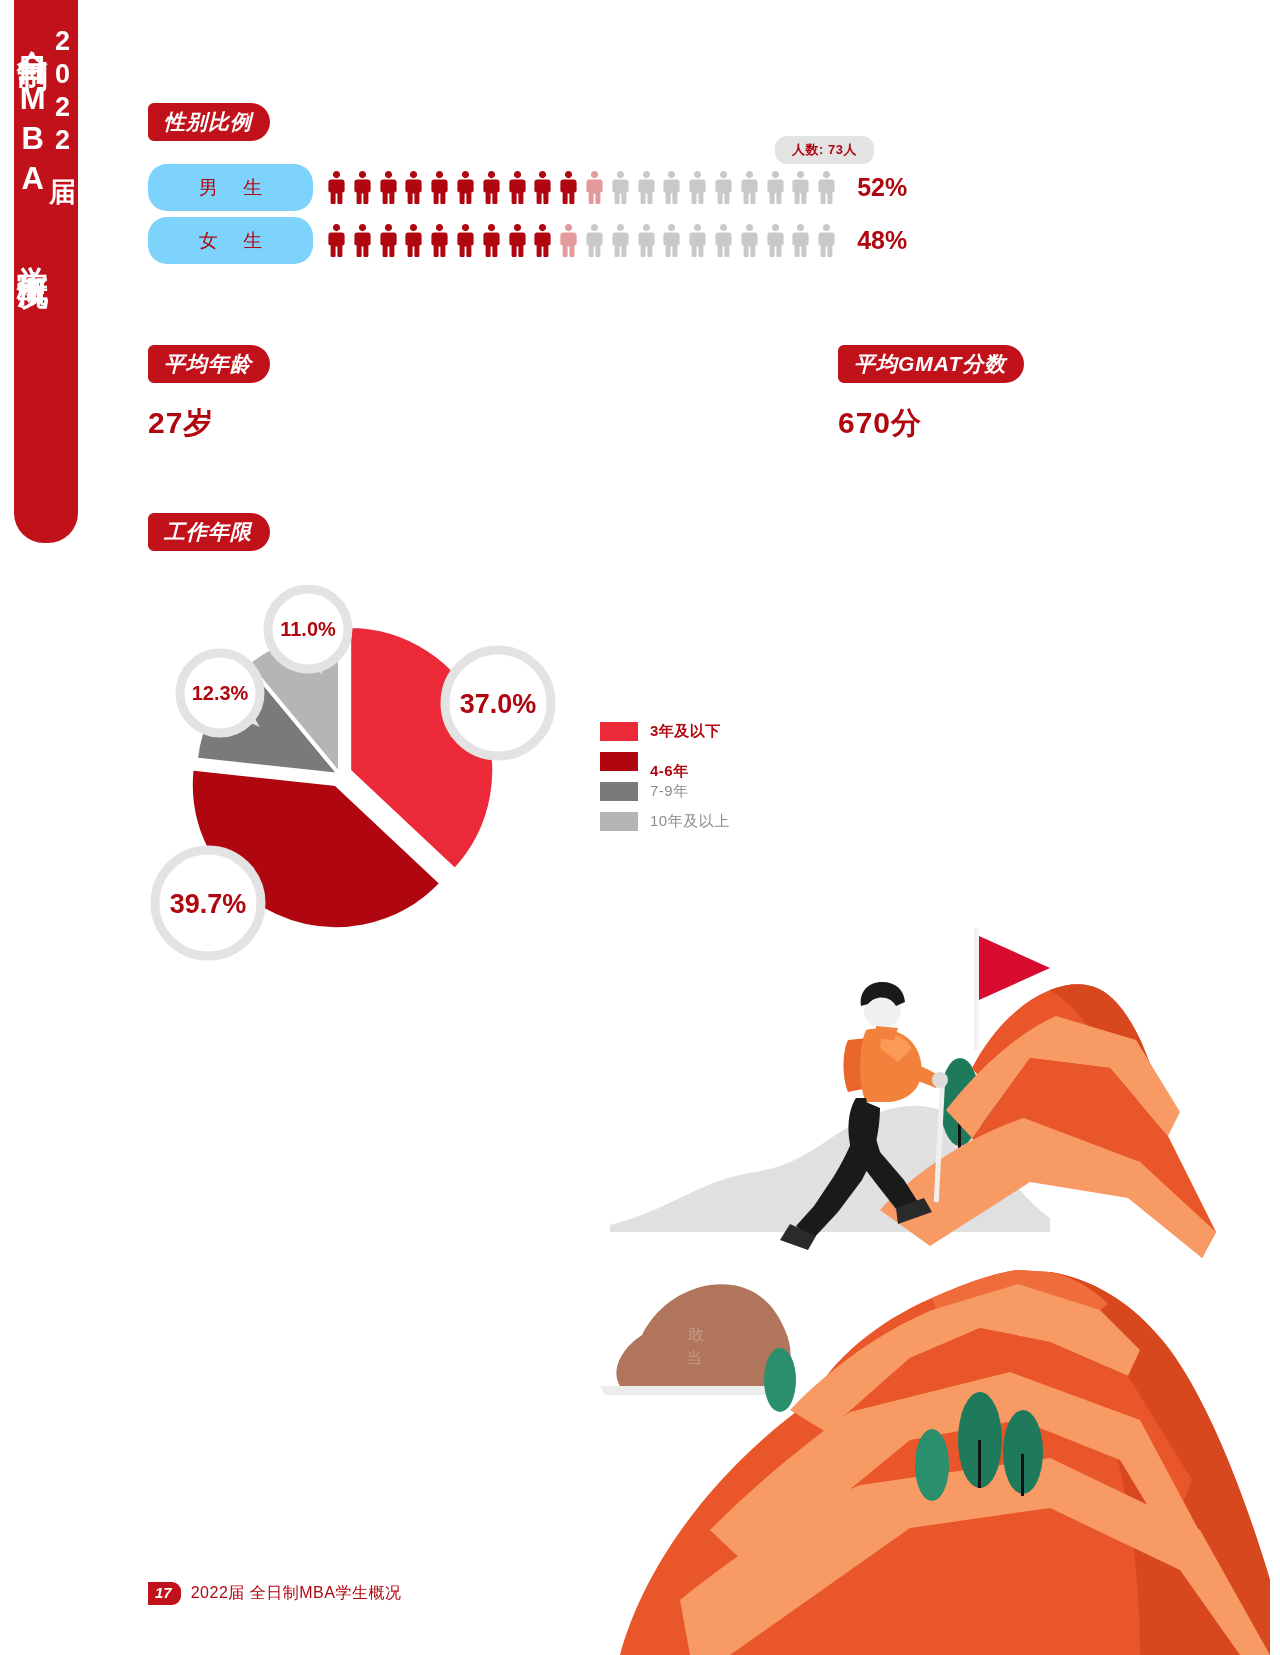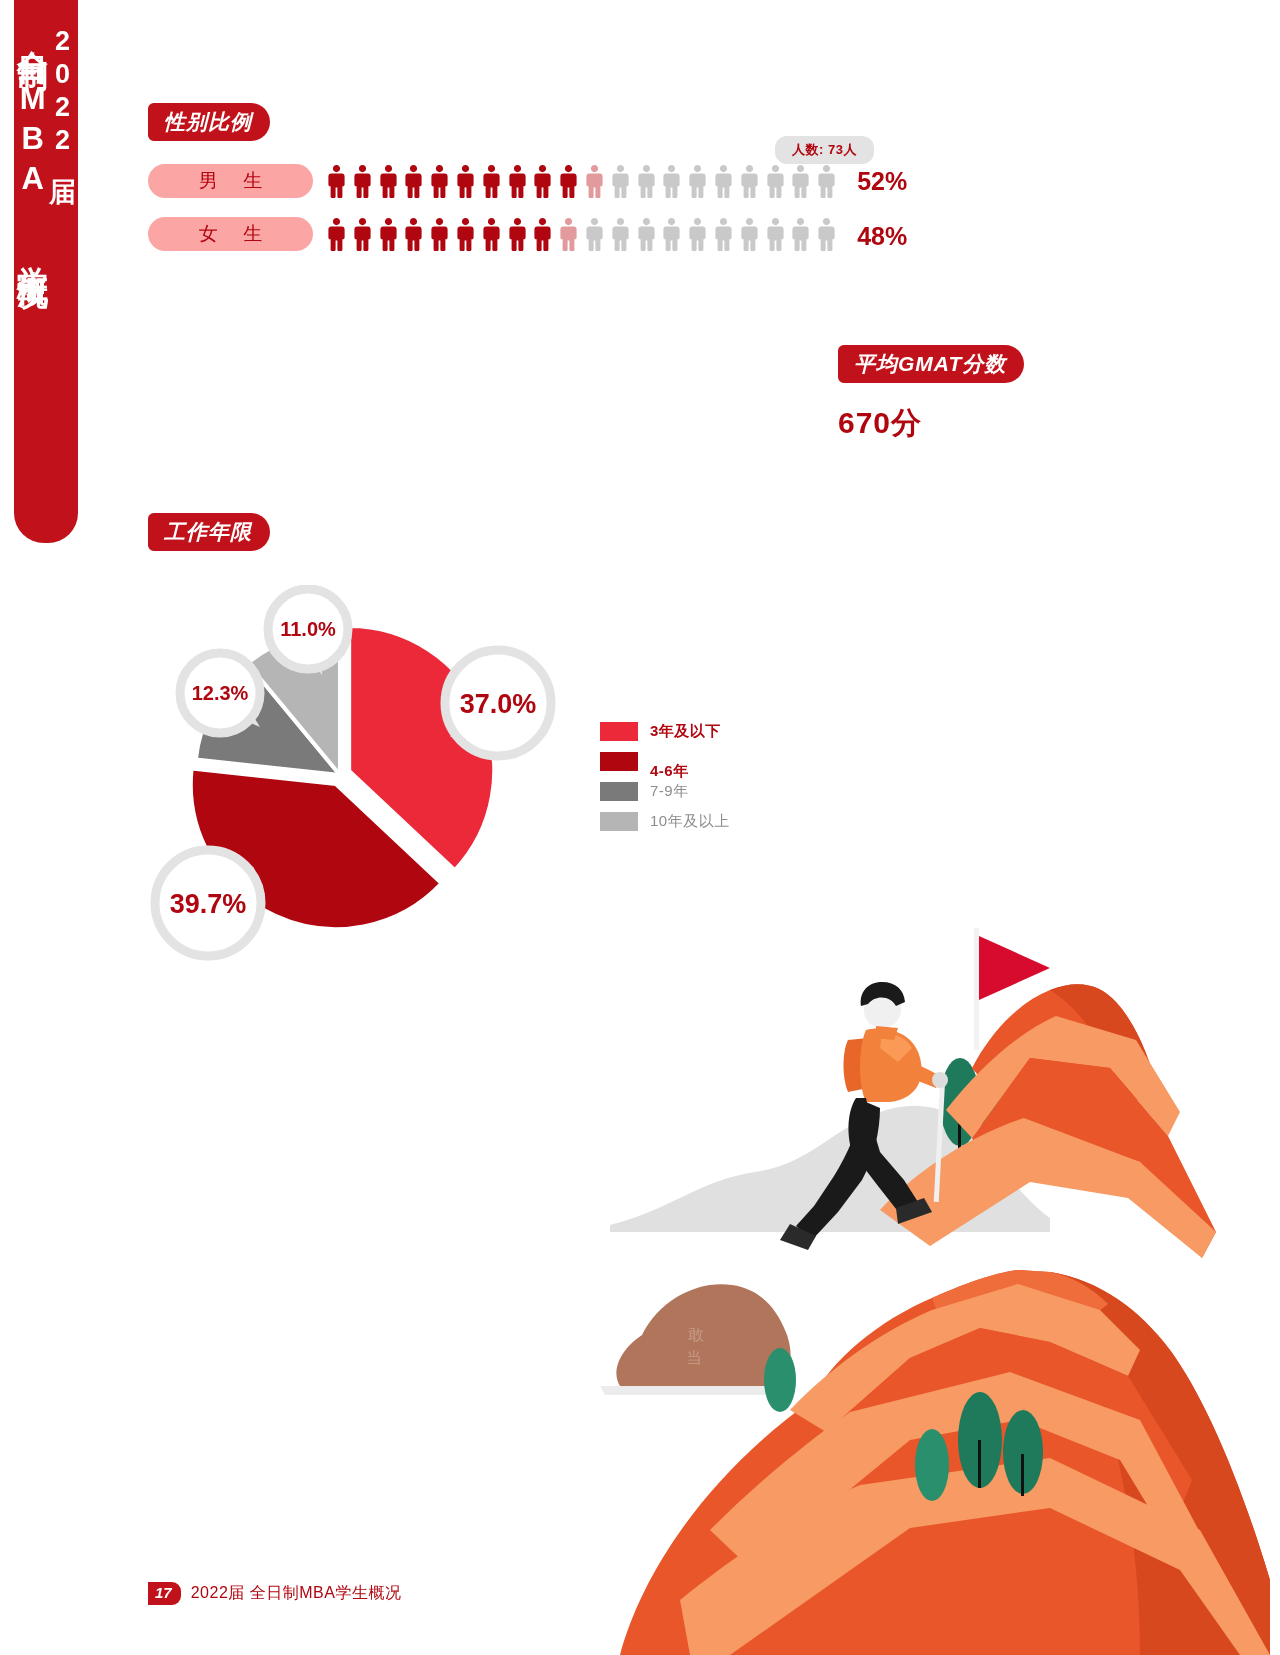--- a/index.html
+++ b/index.html
@@ -40,24 +40,24 @@
   #gender-title{ position:absolute; left:0; top:0; }
 
   #count-badge{
     position:absolute; left:627px; top:33px;
     background:#e3e3e3; color:#b00610; font-weight:bold; font-size:13px;
     border-radius:12px; padding:5px 17px; letter-spacing:.5px;
   }
 
   .gender-row{ position:absolute; left:0; display:flex; align-items:center; }
   #row-male{ top:61px; }
-  #row-female{ top:114px;align-items:flex-end; }
+  #row-female{ top:114px; }
 
   .gender-label{
-    width:165px; height:34px; background:#fca5a5;
+    width:165px; height:47px; background:#7dd3fc;
     border-radius:19px; display:flex; align-items:center; justify-content:center;
     color:#b00610; font-size:19px; letter-spacing:10px; text-indent:10px;
   }
   .people{ display:flex; align-items:center; margin-left:15px; gap:8.8px; }
   .person{ width:17px; height:33px; display:block; }
   .pct{ margin-left:22px; font-size:25px; font-weight:bold; color:#b00610; }
 
   
   #stats{ position:absolute; left:148px; top:345px; width:1000px; height:100px; }
   .stat{ position:absolute; top:0; }
@@ -240,20 +240,24 @@
         </svg>
         <svg viewBox="0 0 17 33" width="17" height="33" class="person">
           <path d="M8.5 0 C6.4 0 4.9 1.6 4.9 3.6 C4.9 5.6 6.4 7.2 8.5 7.2 C10.6 7.2 12.1 5.6 12.1 3.6 C12.1 1.6 10.6 0 8.5 0 Z M3.1 8.6 C1.4 8.6 0.4 9.8 0.4 11.4 L0.4 19.4 C0.4 20.5 1.2 21.2 2.1 21.2 L2.6 21.2 L2.6 31.4 C2.6 32.4 3.4 33 4.3 33 L6.1 33 C7 33 7.6 32.4 7.6 31.4 L7.6 22.6 L9.4 22.6 L9.4 31.4 C9.4 32.4 10 33 10.9 33 L12.7 33 C13.6 33 14.4 32.4 14.4 31.4 L14.4 21.2 L14.9 21.2 C15.8 21.2 16.6 20.5 16.6 19.4 L16.6 11.4 C16.6 9.8 15.6 8.6 13.9 8.6 Z" fill="#c9c9c9"></path>
         </svg>
       </div>
     <div class="pct">48%</div>
   </div>
 </div>
 
 <div id="stats">
+  <div class="stat" id="stat-age">
+    <div class="pill">平均年龄</div>
+    <div class="val">27岁</div>
+  </div>
   <div class="stat" id="stat-gmat">
     <div class="pill">平均GMAT分数</div>
     <div class="val">670分</div>
   </div>
 </div>
 
 <div id="workyears-title" class="pill">工作年限</div>
 
 <div id="pie-wrap">
   <svg id="pie-svg" width="640" height="390" viewBox="0 0 640 390">

